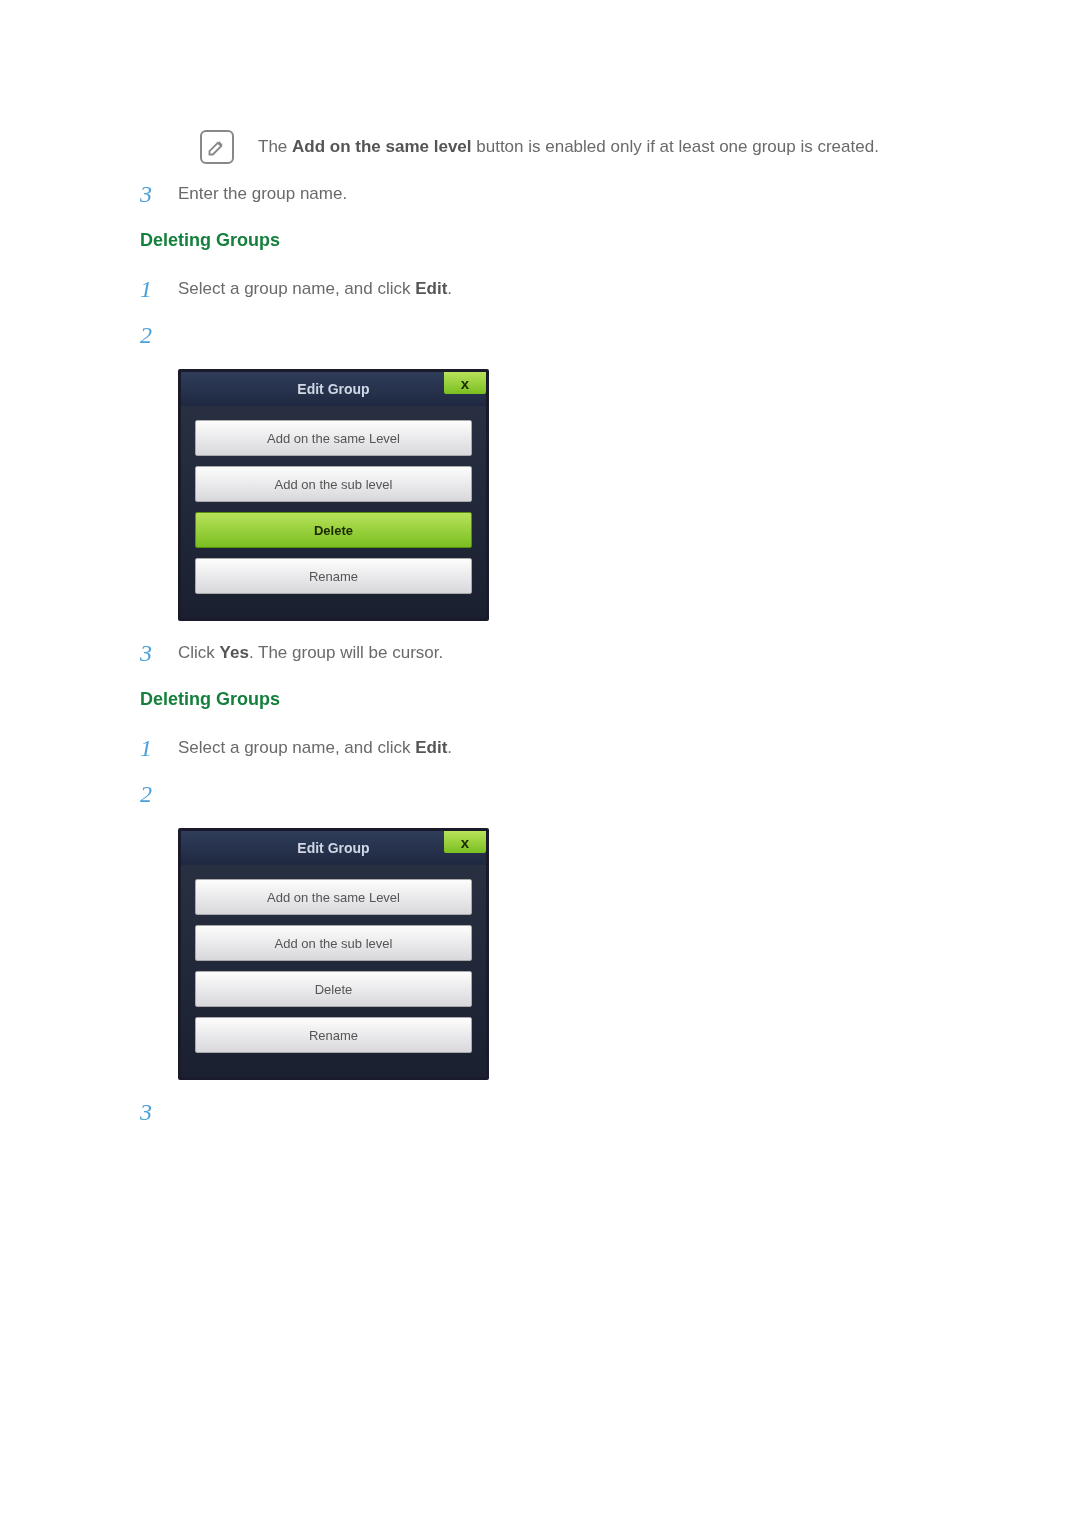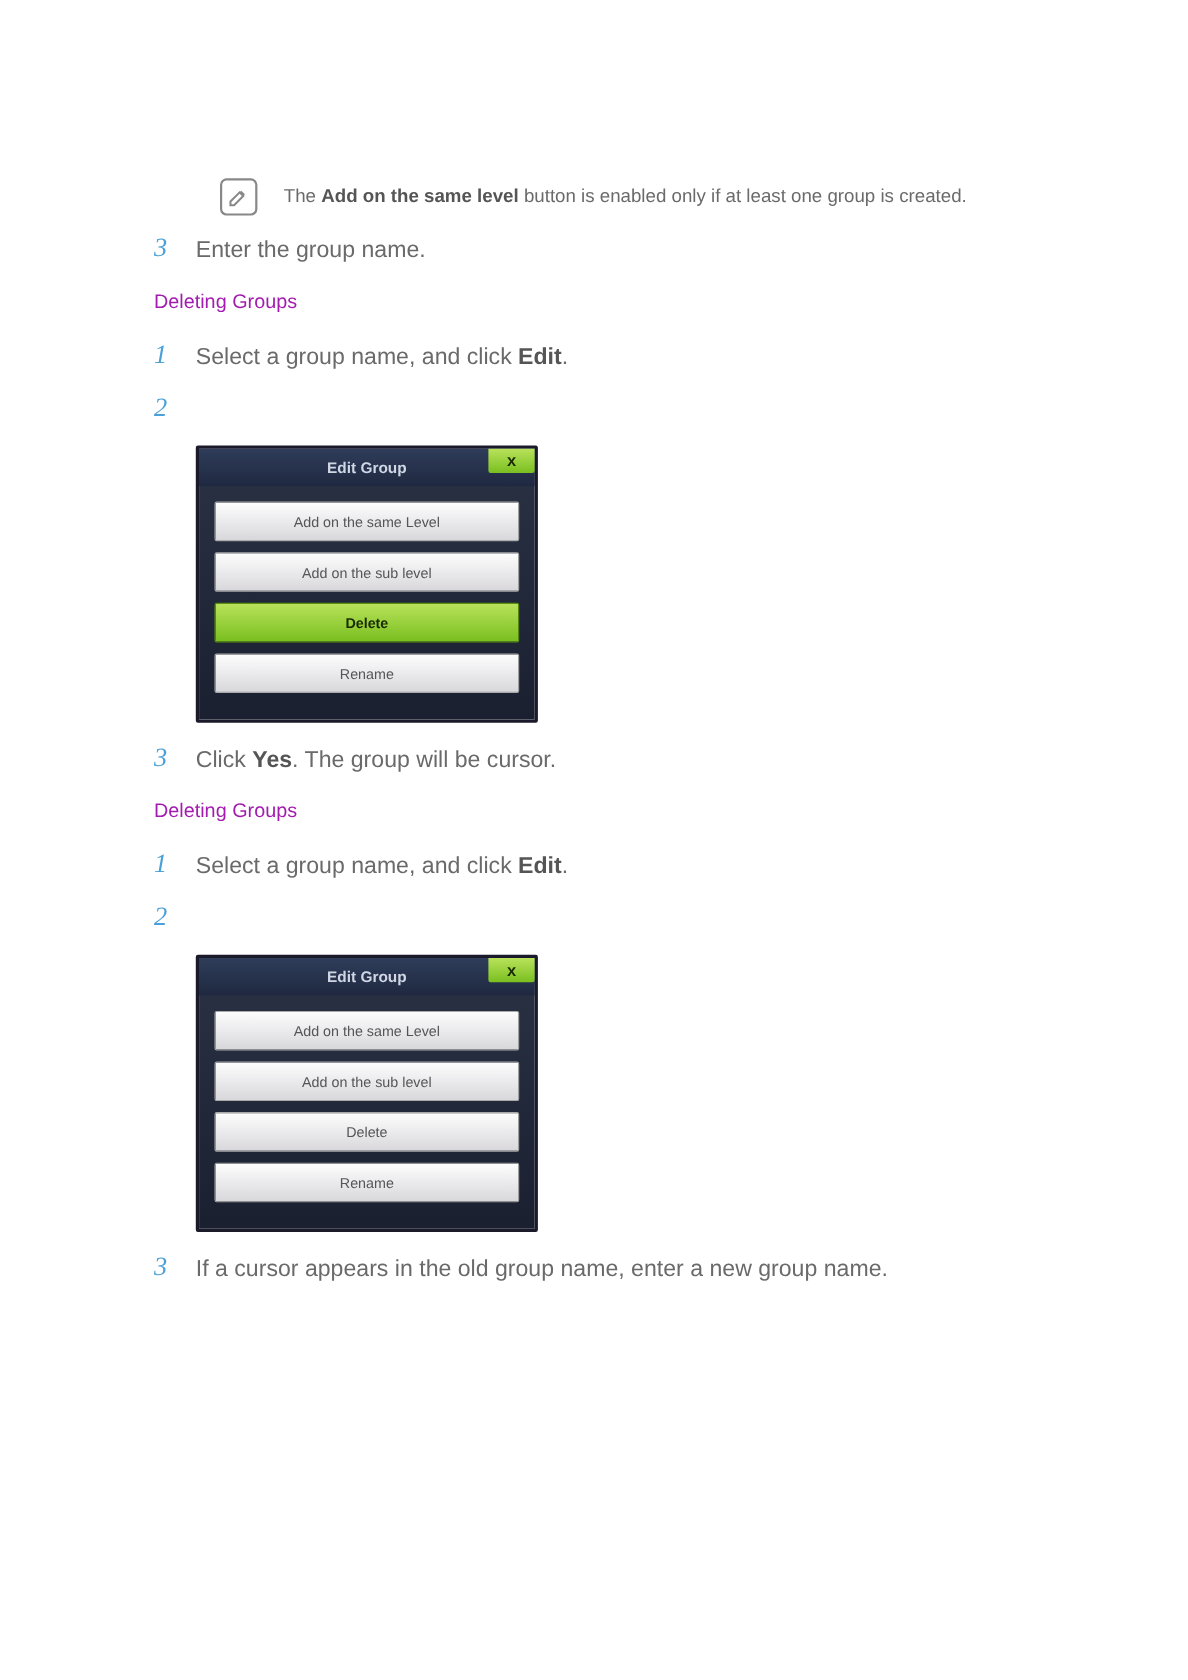--- a/index.html
+++ b/index.html
@@ -6,21 +6,20 @@
     margin: 0;
     padding: 0;
     background: #ffffff;
     font-family: Arial, Helvetica, sans-serif;
     width: 1080px;
     color: #3a3a3a;
   }
   .page {
     padding: 130px 120px 60px 140px;
     position: relative;
-    margin-top: 32px;
   }
   .note-row {
     display: flex;
     align-items: center;
     margin-left: 60px;
     margin-bottom: 18px;
   }
   .note-icon {
     width: 30px;
     height: 30px;
@@ -42,29 +41,29 @@
   .step-num {
     font-family: Georgia, 'Times New Roman', serif;
     font-style: italic;
     font-size: 24px;
     color: #4aa0d8;
     width: 38px;
     flex-shrink: 0;
     line-height: 1;
   }
   .step-text {
-    font-size: 21px;
+    font-size: 17px;
     color: #6a6a6a;
     padding-top: 2px;
   }
   .bold { font-weight: bold; color: #555; }
   .section-heading {
     font-size: 18px;
-    color: #a21caf;
-    font-weight: 400;
+    color: #15803d;
+    font-weight: 700;
     margin: 24px 0 26px 0;
   }
   .dialog-wrap {
     margin-left: 38px;
     margin-bottom: 20px;
   }
   .dialog {
     width: 305px;
     border: 3px solid #1a1a2a;
     background: linear-gradient(to bottom, #2a3244 0%, #1a2030 100%);
@@ -196,16 +195,15 @@
       </div>
       <div class="dialog-btn">Add on the same Level</div>
       <div class="dialog-btn">Add on the sub level</div>
       <div class="dialog-btn">Delete</div>
       <div class="dialog-btn">Rename</div>
     </div>
   </div>
 
   <div class="step-row">
     <div class="step-num">3</div>
-    <div class="step-text">If a cursor appears in the old group name, enter a new group name.</div>
   </div>
 
 </div>
 
 </body></html>

